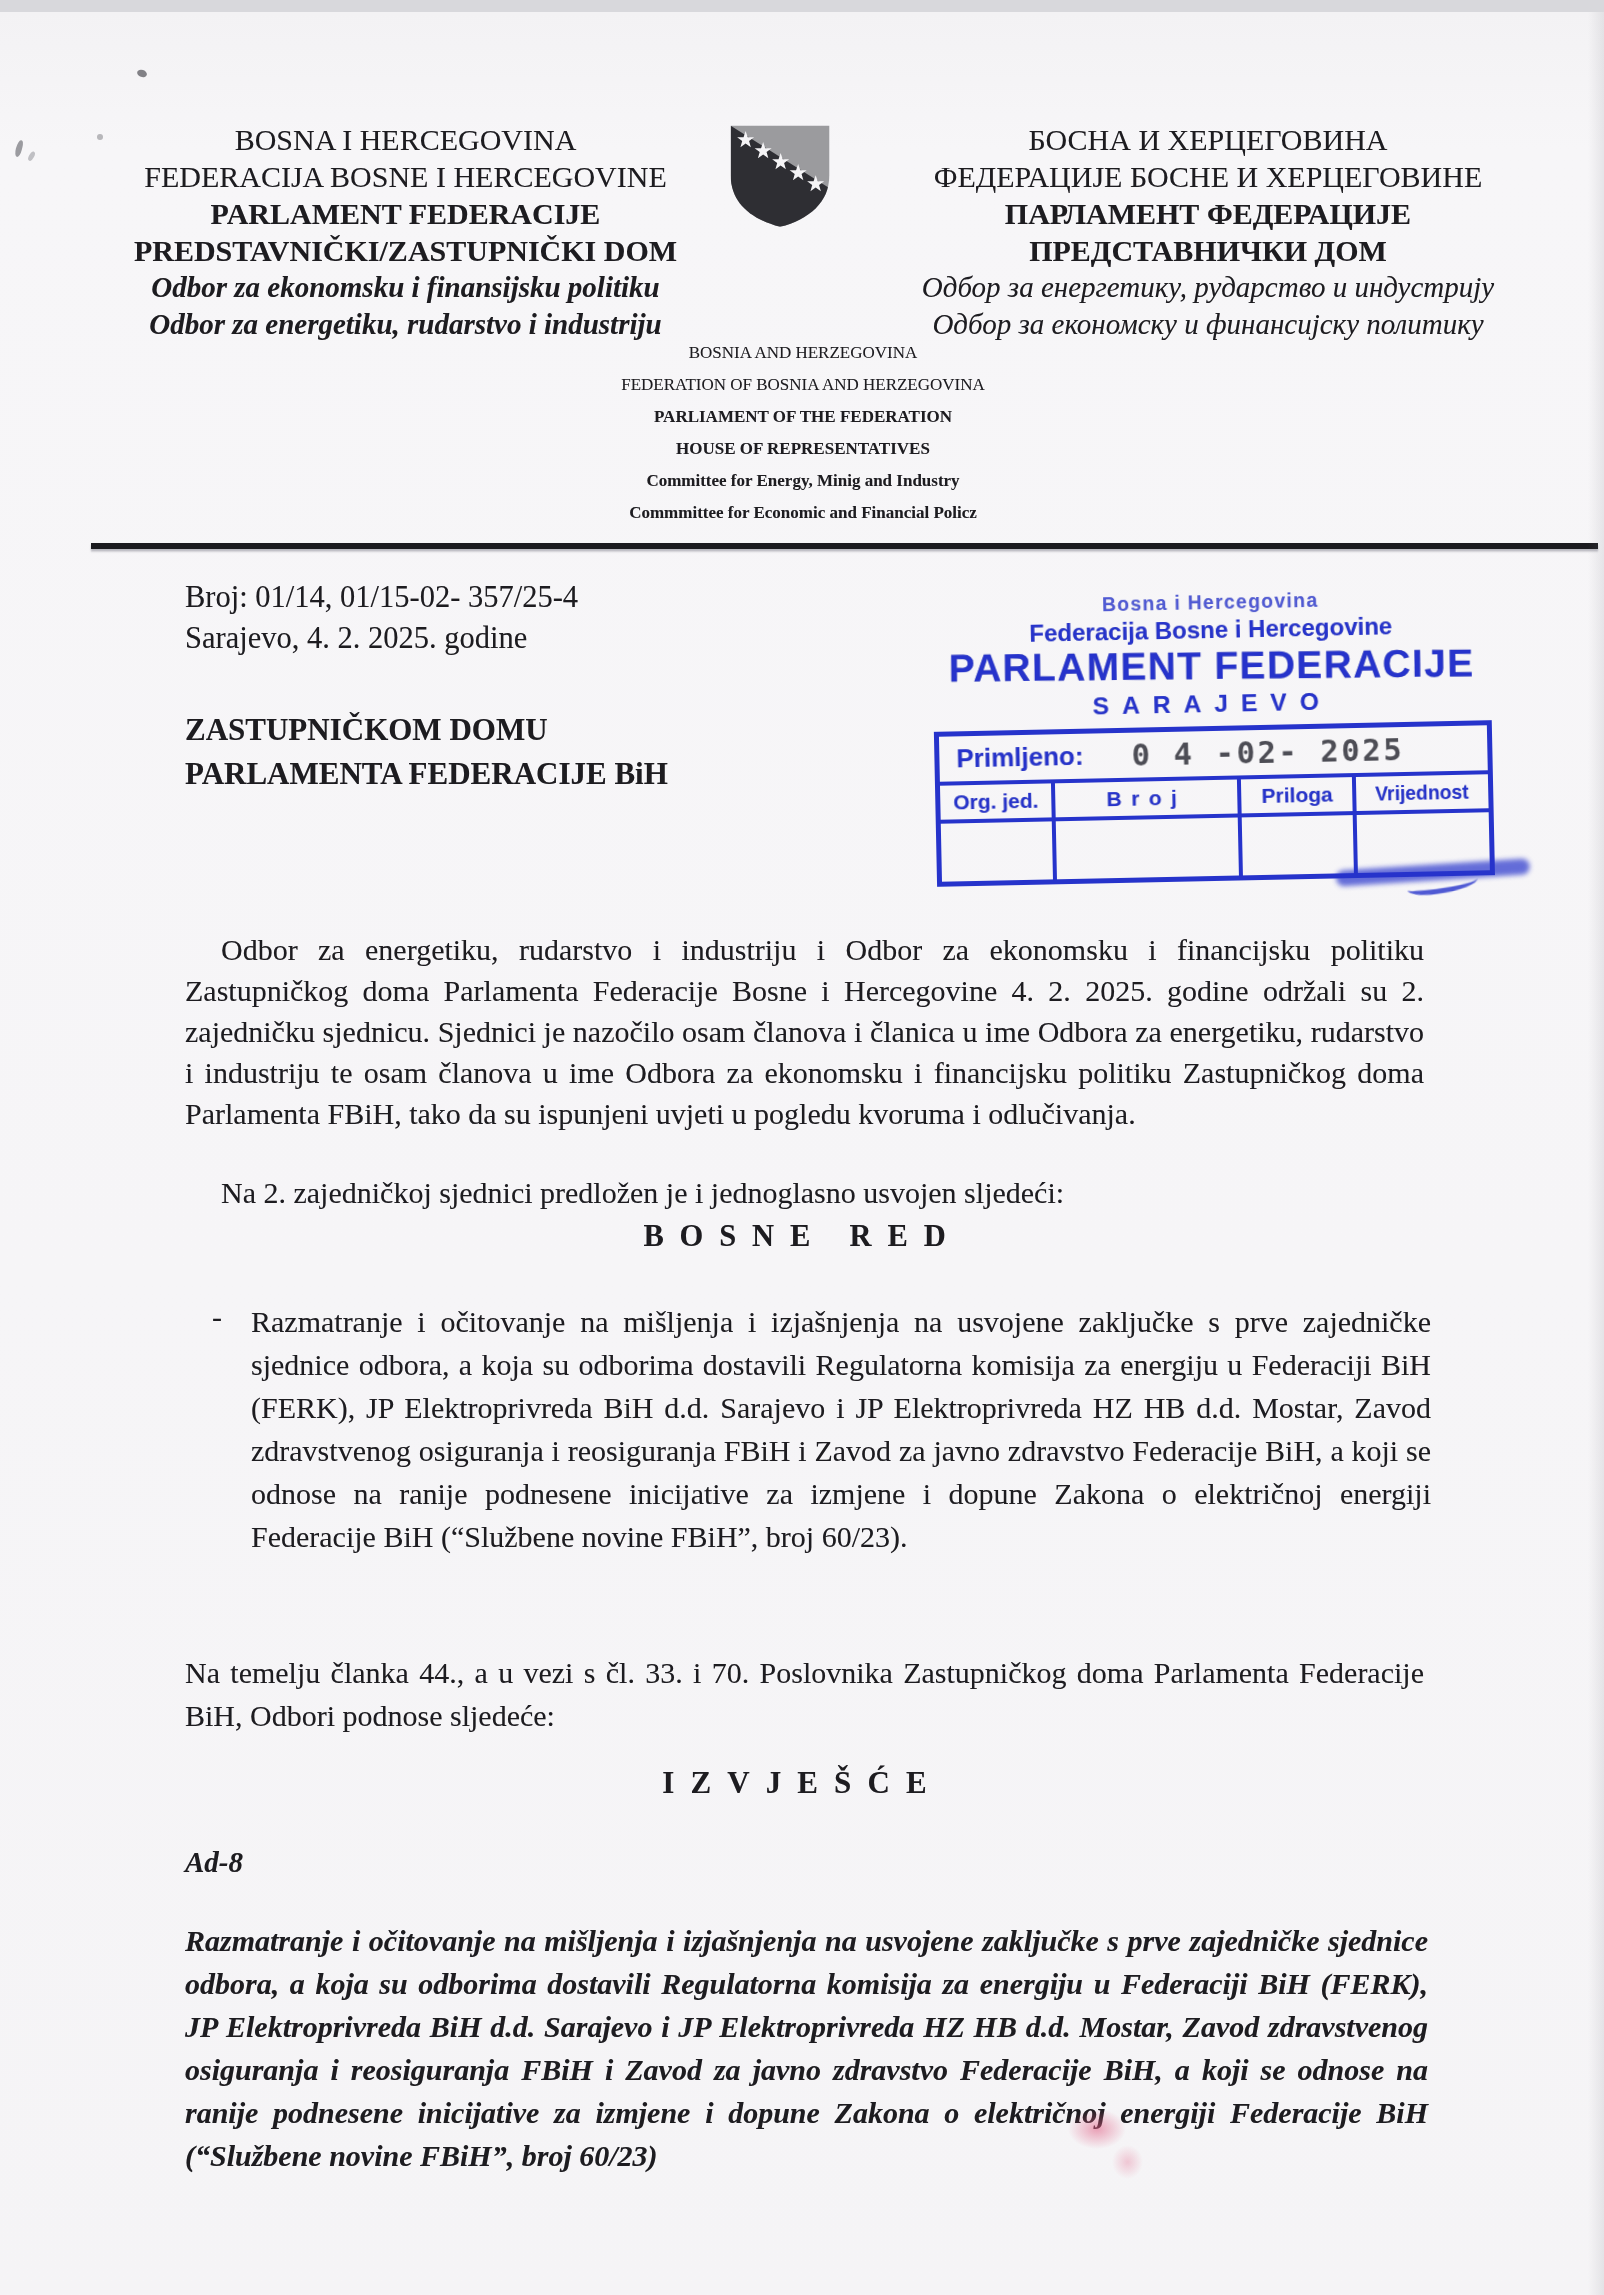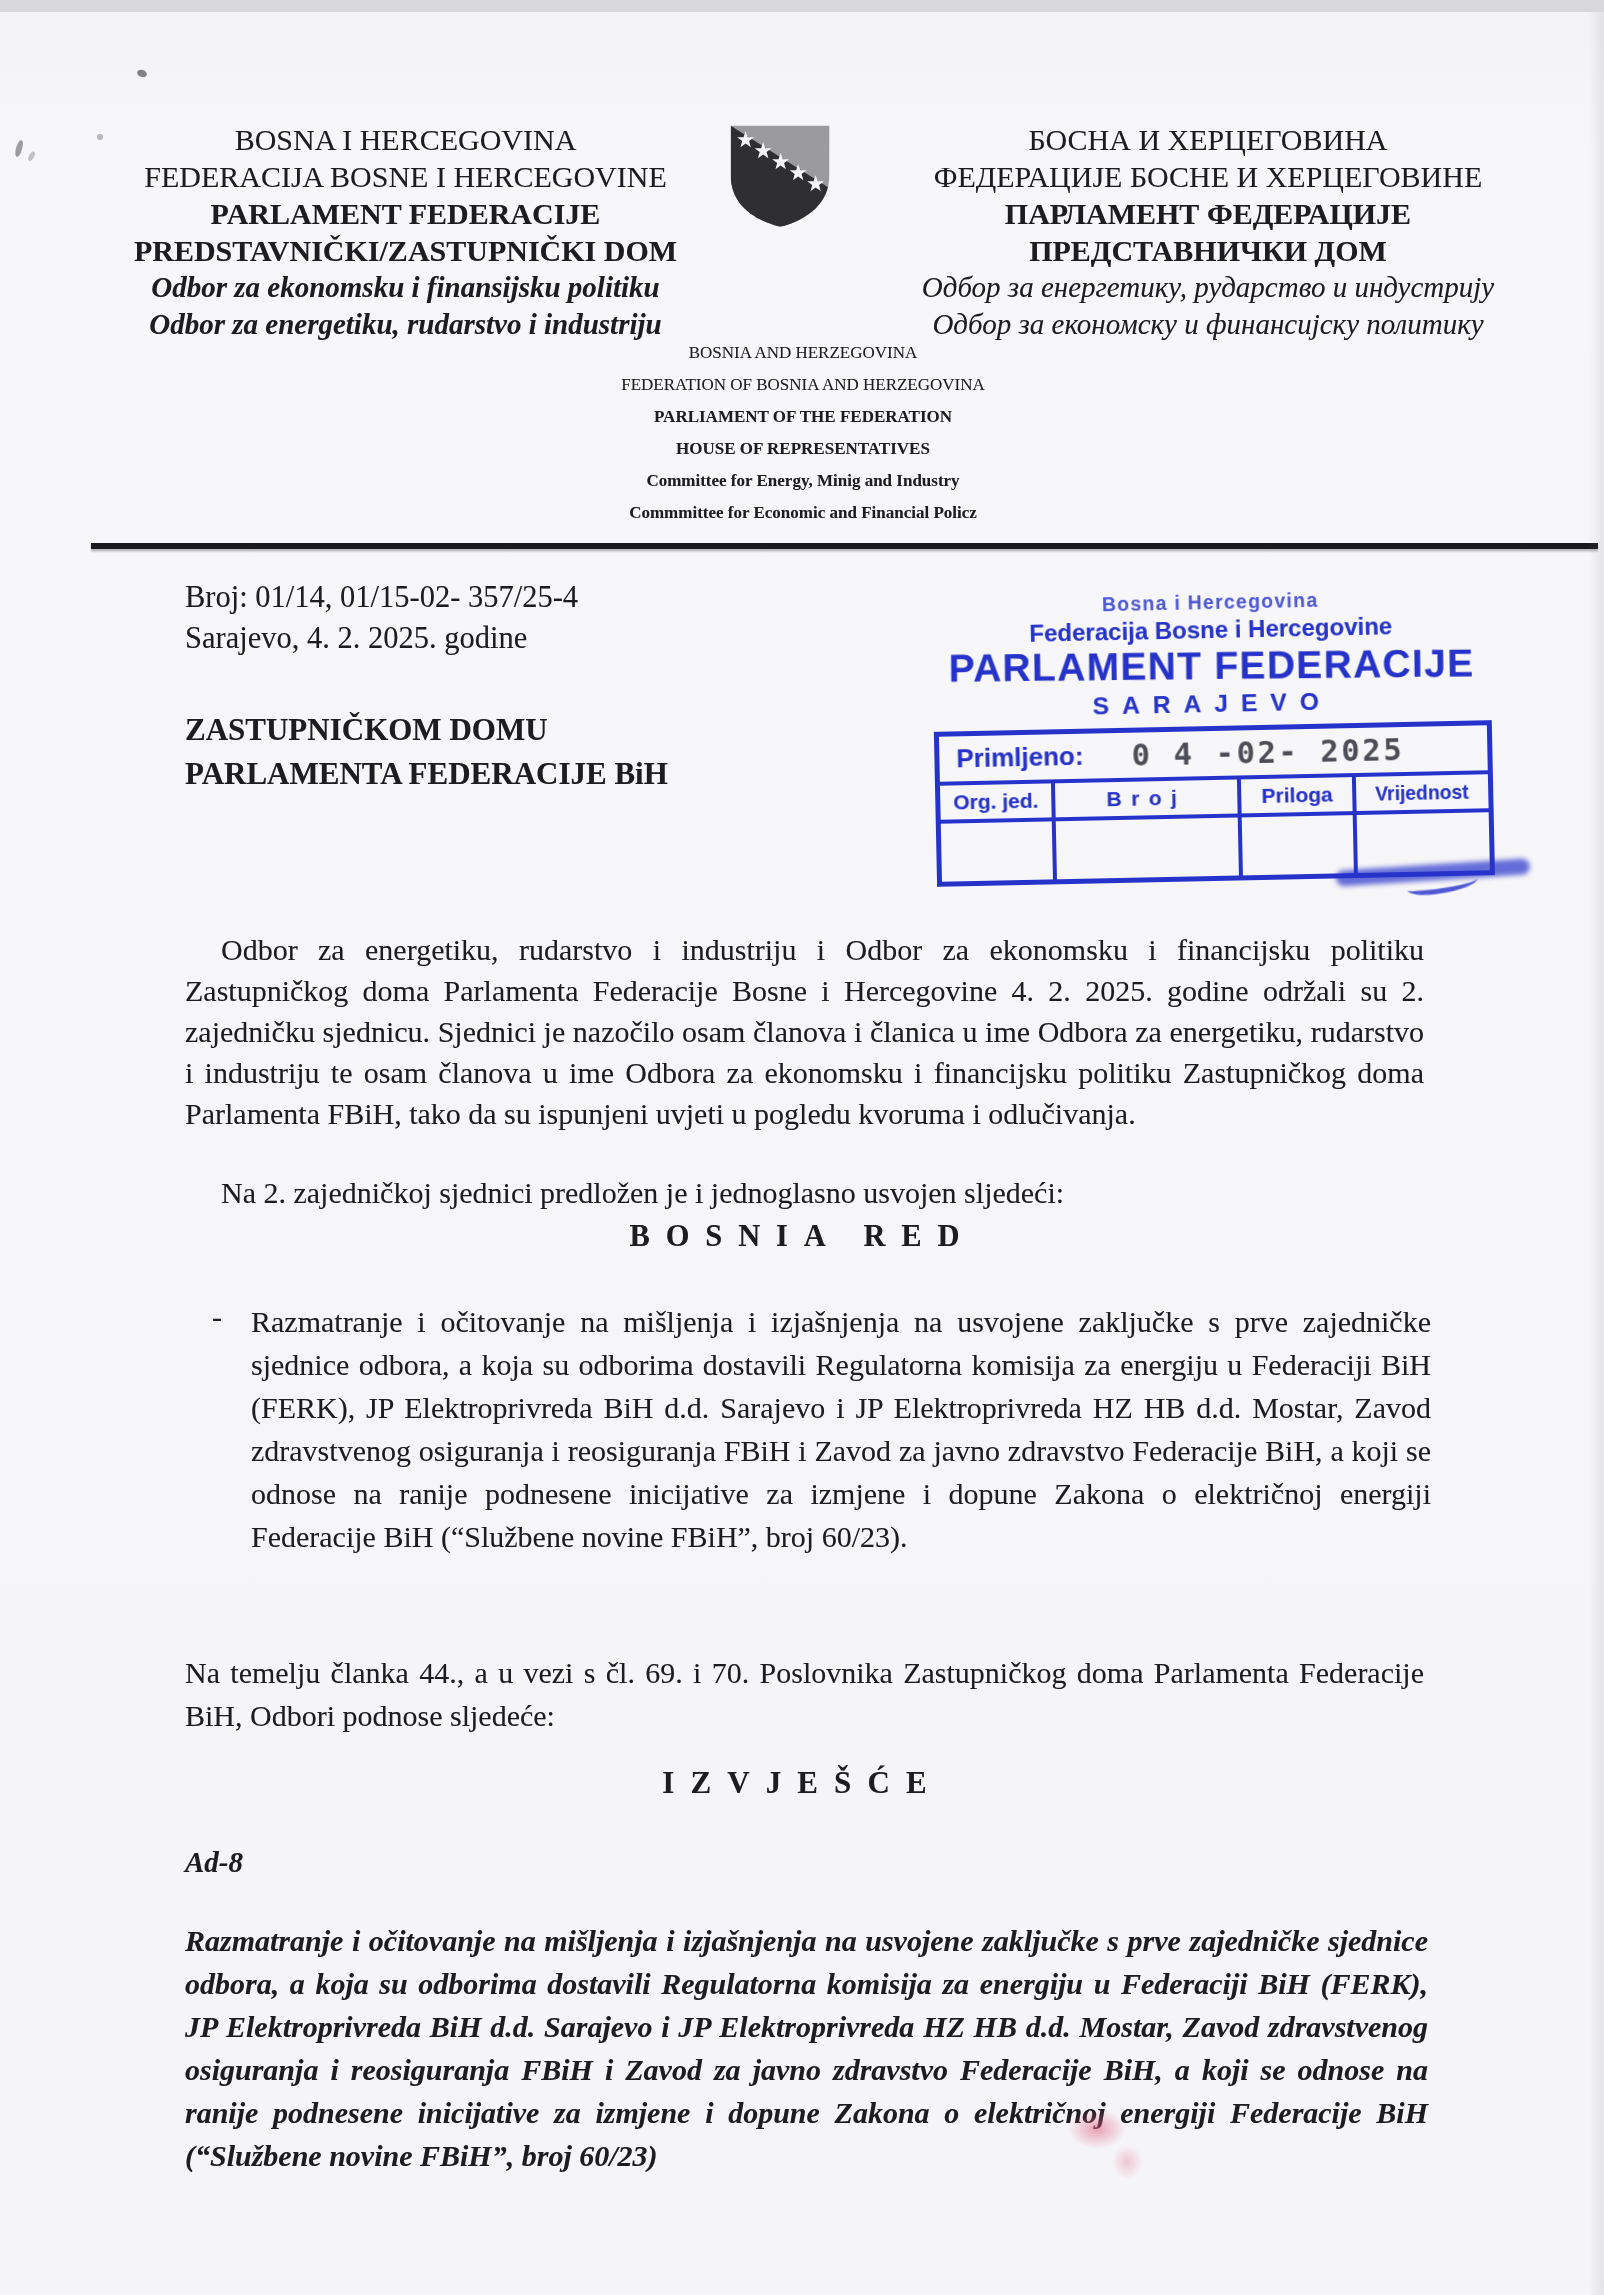--- a/index.html
+++ b/index.html
@@ -184,28 +184,28 @@
 
   <div class="addressee">
     <div>ZASTUPNIČKOM DOMU</div>
     <div>PARLAMENTA FEDERACIJE BiH</div>
   </div>
 
   <p class="bodytxt p1">Odbor za energetiku, rudarstvo i industriju i Odbor za ekonomsku i financijsku politiku Zastupničkog doma Parlamenta Federacije Bosne i Hercegovine 4. 2. 2025. godine održali su 2. zajedničku sjednicu. Sjednici je nazočilo osam članova i članica u ime Odbora za energetiku, rudarstvo i industriju te osam članova u ime Odbora za ekonomsku i financijsku politiku Zastupničkog doma Parlamenta FBiH, tako da su ispunjeni uvjeti u pogledu kvoruma i odlučivanja.</p>
 
   <p class="bodytxt p2">Na 2. zajedničkoj sjednici predložen je i jednoglasno usvojen sljedeći:</p>
 
-  <div class="h-center h-dnevni">BOSNIA RED</div>
+  <div class="h-center h-dnevni">BOSNE RED</div>
 
   <div class="agenda">
     <div class="dash">-</div>
     <div class="bodytxt txt">Razmatranje i očitovanje na mišljenja i izjašnjenja na usvojene zaključke s prve zajedničke sjednice odbora, a koja su odborima dostavili Regulatorna komisija za energiju u Federaciji BiH (FERK), JP Elektroprivreda BiH d.d. Sarajevo i JP Elektroprivreda HZ HB d.d. Mostar, Zavod zdravstvenog osiguranja i reosiguranja FBiH i Zavod za javno zdravstvo Federacije BiH, a koji se odnose na ranije podnesene inicijative za izmjene i dopune Zakona o električnoj energiji Federacije BiH (“Službene novine FBiH”, broj 60/23).</div>
   </div>
 
-  <p class="bodytxt p3">Na temelju članka 44., a u vezi s čl. 69. i 70. Poslovnika Zastupničkog doma Parlamenta Federacije BiH, Odbori podnose sljedeće:</p>
+  <p class="bodytxt p3">Na temelju članka 44., a u vezi s čl. 33. i 70. Poslovnika Zastupničkog doma Parlamenta Federacije BiH, Odbori podnose sljedeće:</p>
 
   <div class="h-center h-izvjesce">IZVJEŠĆE</div>
 
   <div class="ad1-label">Ad-8</div>
 
   <p class="bodytxt ad1">Razmatranje i očitovanje na mišljenja i izjašnjenja na usvojene zaključke s prve zajedničke sjednice odbora, a koja su odborima dostavili Regulatorna komisija za energiju u Federaciji BiH (FERK), JP Elektroprivreda BiH d.d. Sarajevo i JP Elektroprivreda HZ HB d.d. Mostar, Zavod zdravstvenog osiguranja i reosiguranja FBiH i Zavod za javno zdravstvo Federacije BiH, a koji se odnose na ranije podnesene inicijative za izmjene i dopune Zakona o električnoj energiji Federacije BiH (“Službene novine FBiH”, broj 60/23)</p>
 
   <div class="speck speck-a"></div>
   <div class="speck speck-b"></div>
   <div class="pen-mark"></div>

